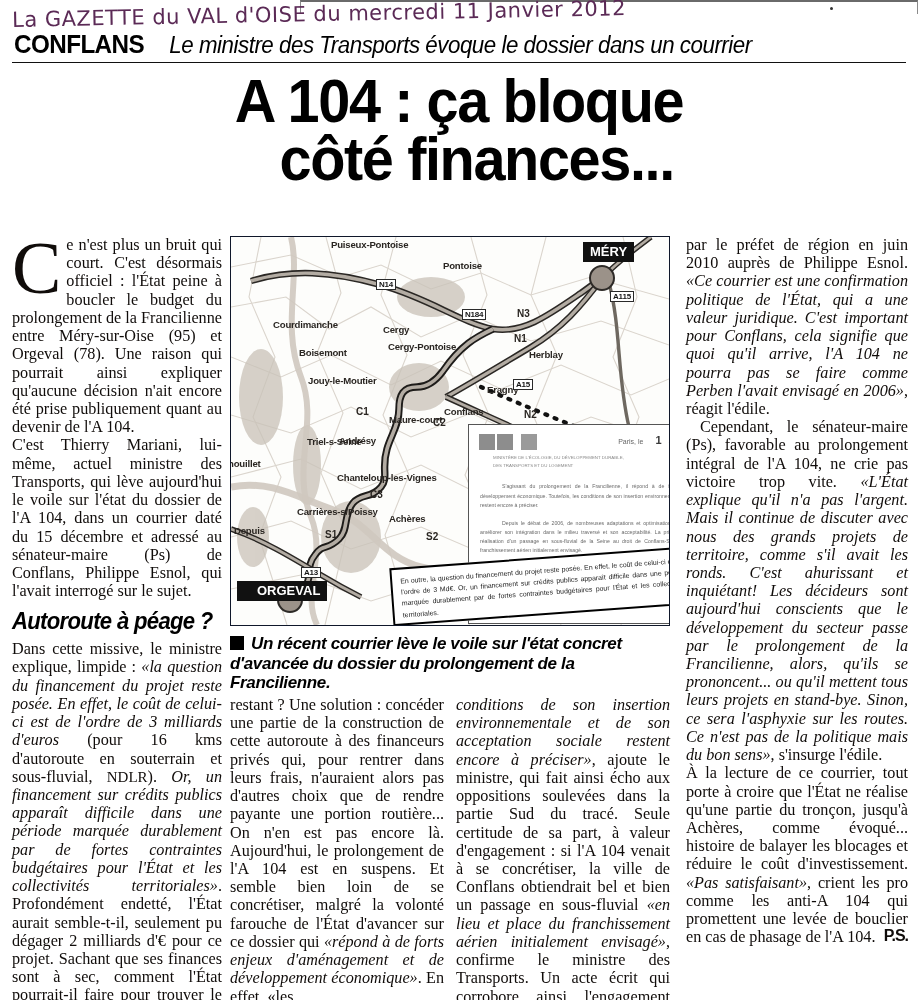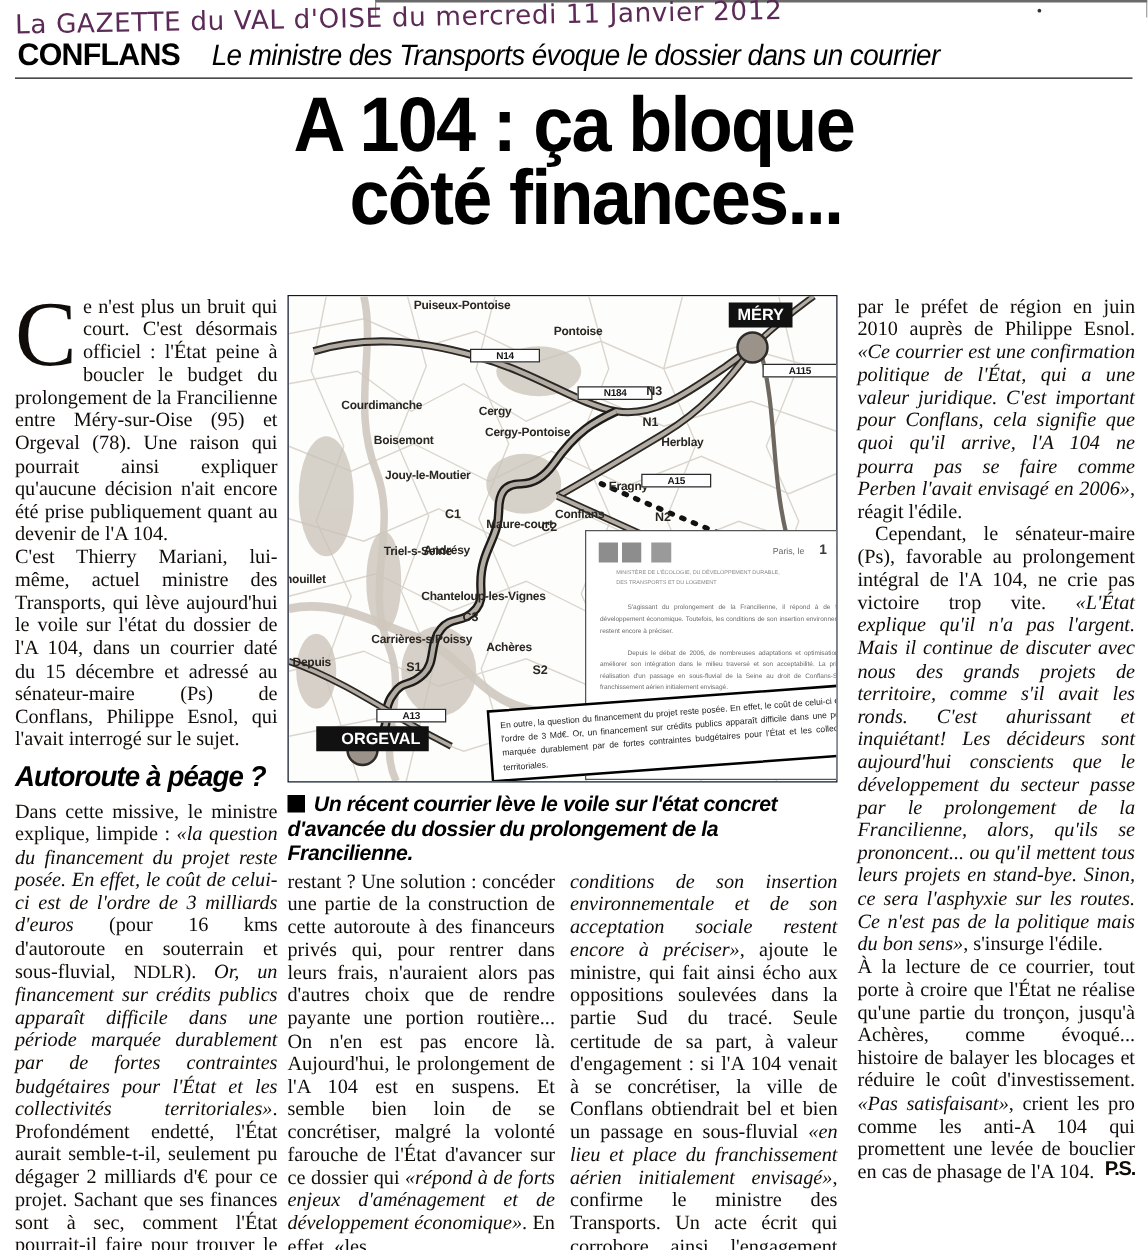--- a/index.html
+++ b/index.html
@@ -117,21 +117,21 @@
     font-weight:bold; font-size:9.6px;
     color:#2a2622; letter-spacing:-0.2px;
     white-space:nowrap; line-height:1.05;
     text-align:center;
   }
   .mroad {
     position:absolute;
     font-family:"Liberation Sans", sans-serif;
     font-weight:bold; font-size:8px; color:#141414;
     background:#fff; border:1px solid #2a2a2a;
-    padding:0px 20px; letter-spacing:-0.2px;
+    padding:0px 2px; letter-spacing:-0.2px;
     white-space:nowrap;
   }
   .mtown {
     position:absolute;
     font-family:"Liberation Sans", sans-serif;
     font-weight:bold; font-size:13px; color:#fff;
     background:#111; padding:2px 7px 3px 7px;
     letter-spacing:0px; white-space:nowrap;
   }
   .mnode {
@@ -328,21 +328,21 @@
   <div class="msect" style="left:293px; top:172px;text-align:right;">N2</div>
   <div class="msect" style="left:125px; top:169px;">C1</div>
   <div class="msect" style="left:202px; top:180px;">C2</div>
   <div class="msect" style="left:139px; top:252px;">C3</div>
   <div class="msect" style="left:94px;  top:292px;">S1</div>
   <div class="msect" style="left:195px; top:294px;">S2</div>
 
   <div class="mnode" style="left:358px; top:28px;"></div>
   <div class="mnode" style="left:46px;  top:350px;"></div>
   <div class="mtown" style="left:352px; top:5px;">MÉRY</div>
-  <div class="mtown" style="left:22px;   top:344px;padding-left:20px;">ORGEVAL</div>
+  <div class="mtown" style="left:6px;   top:344px;padding-left:20px;">ORGEVAL</div>
 
   <div class="letter">
     <div class="letter-head">
       <div class="ministry-logo"></div>
       <div class="ministry-logo2"></div>
       <div style="flex:1"></div>
       <div style="text-align:left; margin-right:4px;">
         <div class="letter-paris" style="margin:4px 0 0 0;">Paris, le</div>
       </div>
       <div class="letter-date" style="margin:0 4px 0 0;">1 5 DEC. 2011</div>

